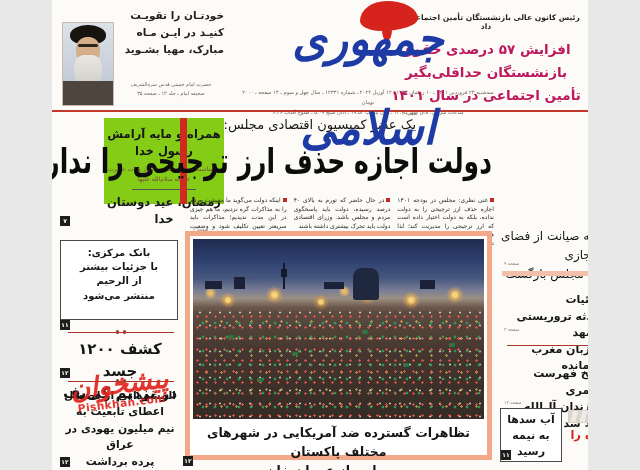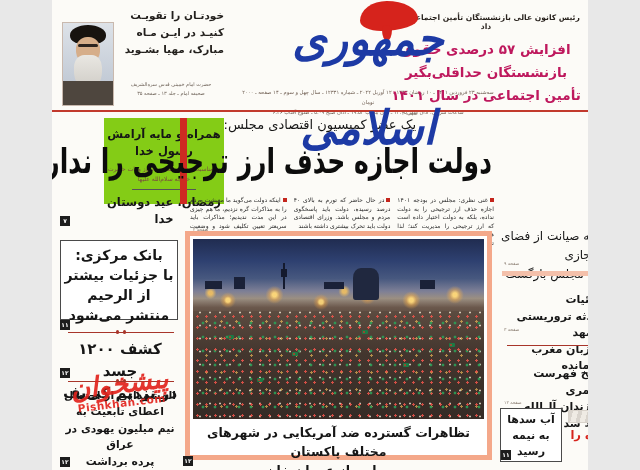--- a/index.html
+++ b/index.html
@@ -34,21 +34,21 @@
   .rule-top{left:0;top:110px;width:640px;height:2px;background:#c23a2d;}
 
   
   .ramadan-box{left:8px;top:118px;width:120px;height:86px;background:#84cc16;padding-top:8px;box-sizing:border-box;margin-left:44px;}
   .red-bar-left{left:128px;top:118px;width:7px;height:86px;background:#ce2a22;}
   .ram-title{font-size:11.5px;font-weight:bold;line-height:1.5;text-align:center;}
   .ram-sub{font-size:6px;color:#7a4a40;line-height:1.7;text-align:center;margin-top:3px;}
   .ram-div{width:64px;height:1px;background:#555;margin:5px auto 4px auto;}
   .badge{position:absolute;width:10px;height:10px;background:#1d1d1d;color:#fff;font-size:6px;line-height:10px;text-align:center;font-weight:bold;}
   .bank-box{left:8px;top:240px;width:118px;height:80px;border:1.4px solid #4a4a4a;background:#fff;box-sizing:border-box;
-            font-size:14px;font-weight:bold;line-height:1.42;text-align:center;padding-top:5px;}
+            font-size:10px;font-weight:bold;line-height:1.42;text-align:center;padding-top:5px;}
   .sep{position:absolute;height:1px;background:#a8352a;}
   .sep i{position:absolute;top:-1.6px;width:3.4px;height:3.4px;border-radius:50%;background:#a8352a;}
   .sep i.d1{left:calc(50% - 5px);} .sep i.d2{left:calc(50% + 2px);}
   .kiev-item{left:8px;top:339px;width:120px;font-size:15px;font-weight:bold;line-height:1.45;text-align:center;}
   .iraq-item{left:8px;top:388px;width:120px;font-size:10.8px;font-weight:bold;line-height:1.52;text-align:center;}
   .wm{left:2px;top:370px;width:132px;text-align:center;transform:rotate(-7deg);color:#e2241d;z-index:6;opacity:.92;}
   .wm-fa{font-family:"DejaVu Serif",serif;font-style:italic;font-weight:bold;font-size:27px;line-height:1;}
   .wm-en{font-size:10.5px;font-weight:bold;letter-spacing:.5px;}
 
   

